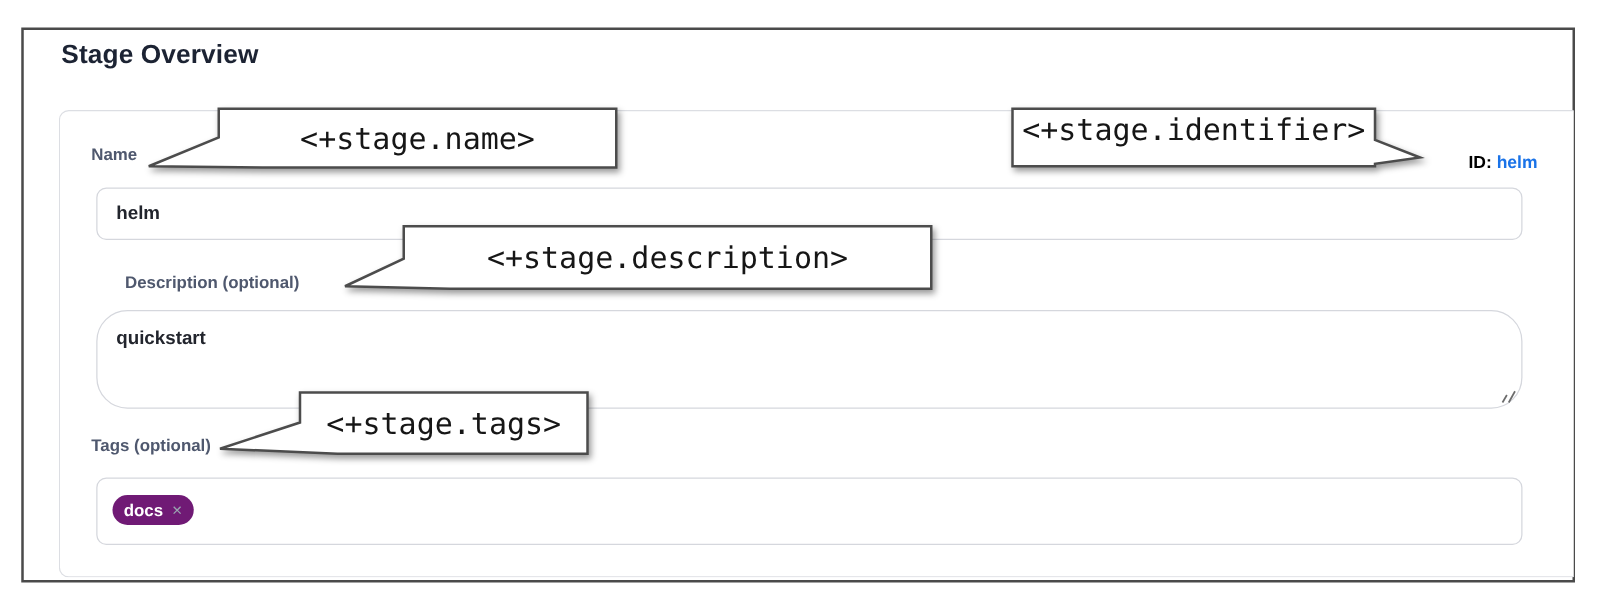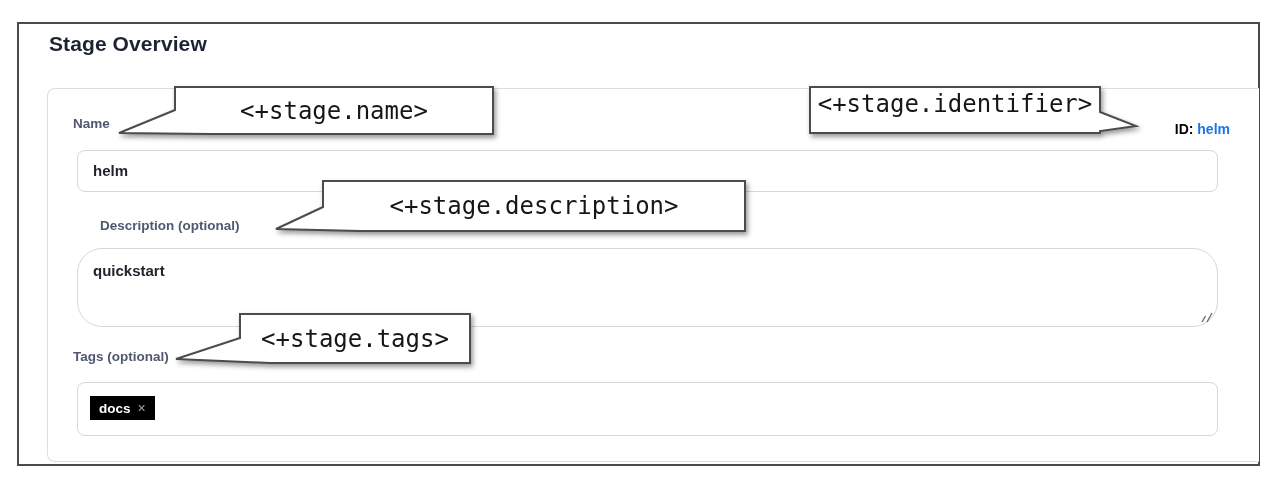--- a/index.html
+++ b/index.html
@@ -29,21 +29,21 @@
   .desc-area  { left: 77px; top: 248px; width: 1141px; height: 79px;
                 padding: 12px 15px; line-height: 20px; border-radius: 25px; }
   .tags-input { left: 77px; top: 382px; width: 1141px; height: 54px;
                 padding: 13px 12px; }
 
   .id-line { top: 121px; right: 48px; font-size: 14px; font-weight: 600; }
   .id-label { color: #000000; }
   .id-value { color: #1a73e8; text-decoration: none; cursor: pointer; }
 
   .chip { display: inline-flex; align-items: center; gap: 7px;
-          background: #000000; border-radius: 0; padding: 4px 9px;
+          background: #701a75; border-radius: 12px; padding: 4px 9px;
           font-size: 13.5px; font-weight: 700; color: #ffffff; }
   .chip .x { color: #9aa5b1; font-weight: 400; font-size: 14px; cursor: pointer; }
 
   .resize-handle { left: 1199px; top: 309px; width: 14px; height: 14px; }
 
   svg.overlay { position: absolute; left: 0; top: 0; pointer-events: none; z-index: 4; }
   .bubble-path { fill: #ffffff; stroke: #4c4c4c; stroke-width: 2;
                  stroke-linejoin: miter;
                  filter: drop-shadow(2.5px 3px 2.5px rgba(0,0,0,0.40)); }
 

